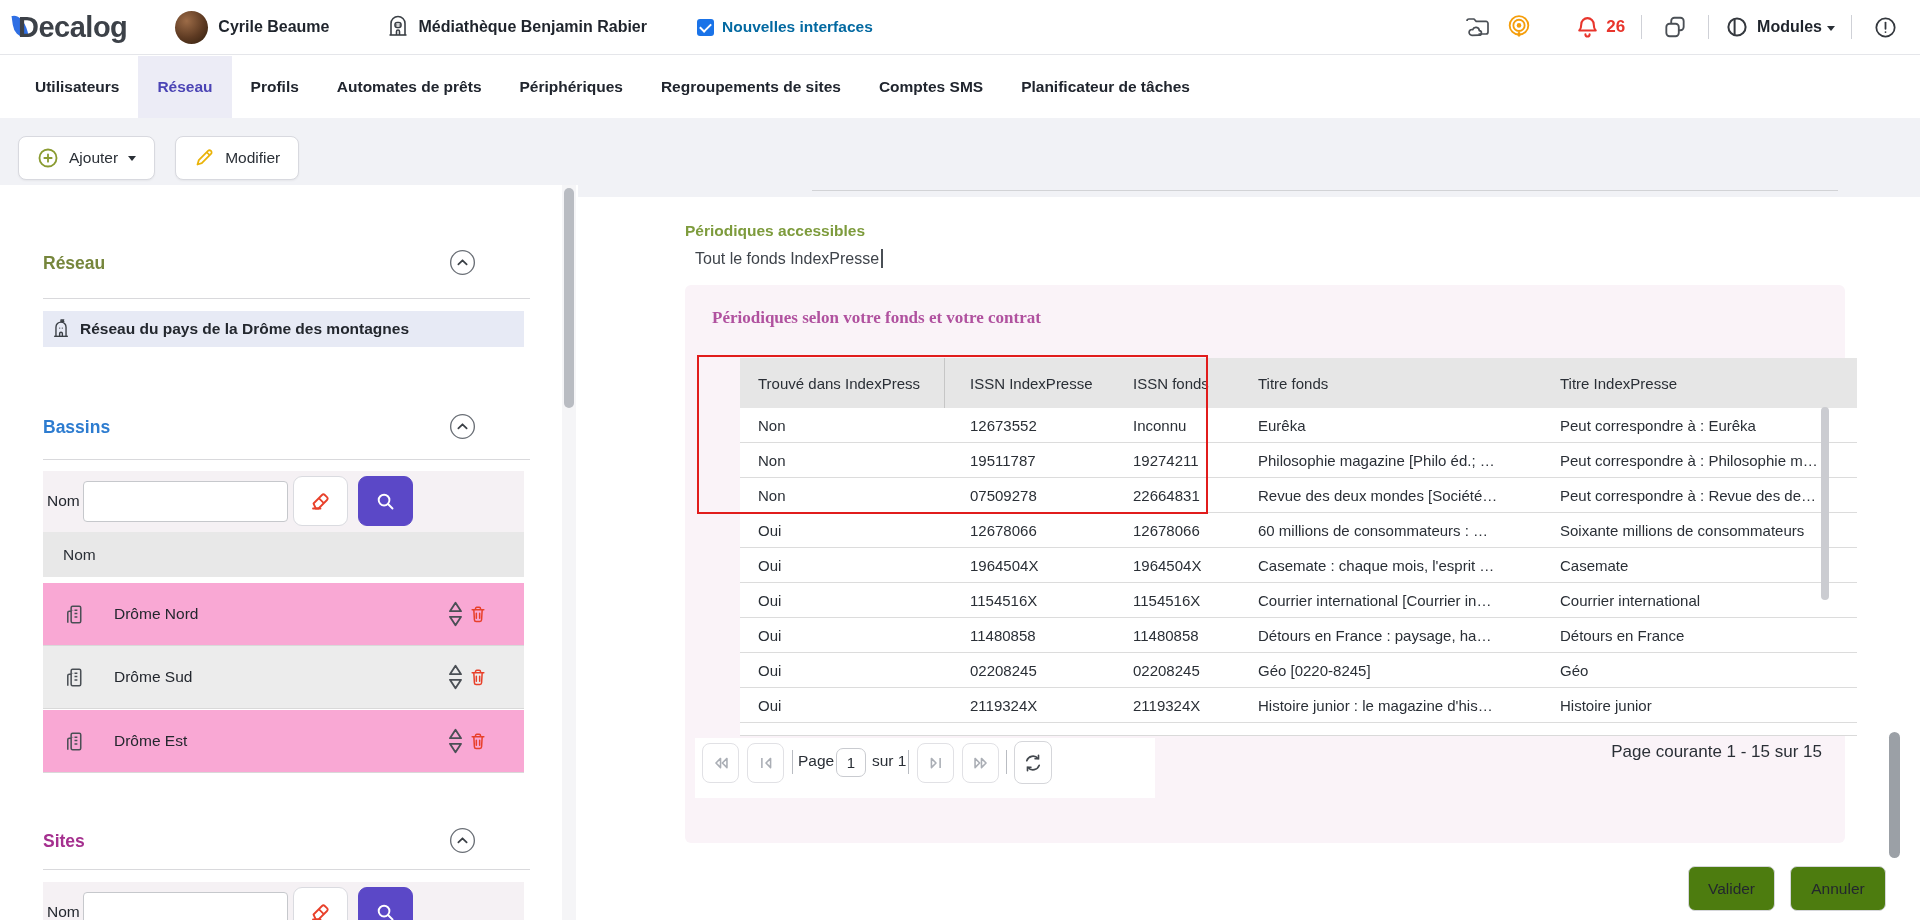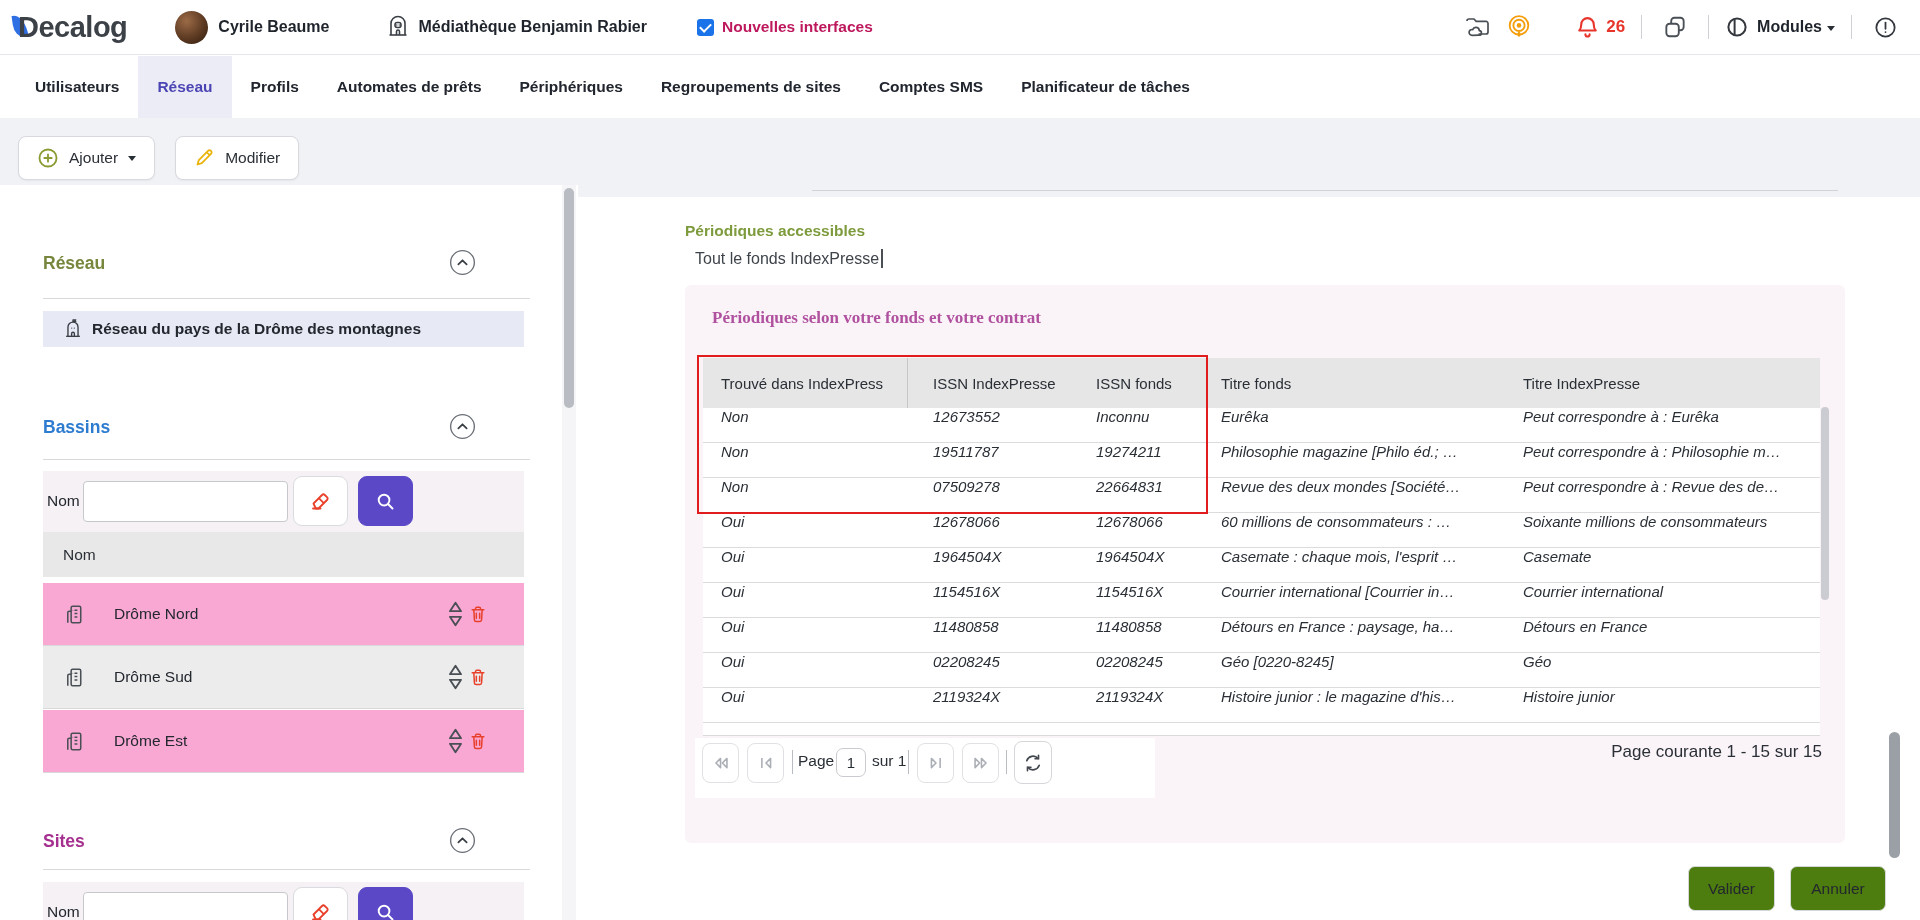--- a/index.html
+++ b/index.html
@@ -17,21 +17,21 @@
   .logo .txt { position:relative; }
   .avatar { width:33px; height:33px; border-radius:50%; margin-left:48px;
             background:radial-gradient(circle at 35% 30%, #9c6b47, #5d3a22 55%, #33200f 95%); flex:none; }
   .tb-name { margin-left:10px; font-weight:700; font-size:16px; color:#1f242c; }
   .tb-ico { margin-left:56px; display:flex; align-items:center; }
   .tb-lib { margin-left:9px; font-weight:700; font-size:16px; color:#1f242c; }
   .chk-wrap { margin-left:50px; display:flex; align-items:center; cursor:pointer; }
   .checkbox { width:17px; height:17px; background:#1a73e8; border-radius:3px; position:relative; }
   .checkbox::after { content:""; position:absolute; left:5px; top:2px; width:5px; height:9px;
                      border:solid #fff; border-width:0 2px 2px 0; transform:rotate(45deg); }
-  .chk-label { margin-left:8px; font-weight:700; font-size:15.5px; color:#be185d; }
+  .chk-label { margin-left:8px; font-weight:700; font-size:15.5px; color:#0369a1; }
   .tb-spacer { flex:1; }
   .tb-right { display:flex; align-items:center; margin-right:18px; }
   .tb-btn { display:flex; align-items:center; justify-content:center; width:34px; height:34px; cursor:pointer; }
   .badge-num { color:#e8352c; font-weight:700; font-size:17px; margin-left:2px; }
   .tb-sep { width:1px; height:24px; background:#cfd1d7; margin:0 16px; }
   .modules { display:flex; align-items:center; cursor:pointer; }
   .modules .lbl { font-weight:700; font-size:16px; color:#1f242c; margin-left:8px; }
   .caret { width:0; height:0; border-left:4.5px solid transparent; border-right:4.5px solid transparent;
            border-top:5px solid #2a2f36; margin-left:5px; margin-top:2px; }
 
@@ -50,21 +50,21 @@
               padding:0 18px; font-size:15.5px; color:#2a2f36; cursor:pointer; margin-right:20px; }
 
   
   .sidebar { position:absolute; left:0; top:185px; width:578px; height:735px; background:#fff; overflow:hidden; }
   .sb-track { position:absolute; left:562px; top:0; width:14px; height:735px; background:#f5f5f7; }
   .sb-thumb { position:absolute; left:564px; top:3px; width:10px; height:220px; background:#b9bcc2; border-radius:5px; }
   .sec-title { position:absolute; left:43px; font-size:17.5px; font-weight:700; }
   .collapse-btn { position:absolute; left:449px; width:27px; height:27px; cursor:pointer; }
   .sb-divider { position:absolute; left:43px; width:487px; height:1px; background:#d9d9dc; }
   .net-item { position:absolute; left:43px; top:126px; width:481px; height:36px; background:#e7eaf5;
-              display:flex; align-items:center; cursor:pointer;padding-left:12px; }
+              display:flex; align-items:center; cursor:pointer; }
   .net-item .txt { font-weight:700; font-size:15.5px; color:#23272e; margin-left:8px; }
   .search-block { position:absolute; left:43px; width:481px; height:61px; background:#f5f1f4; }
   .search-label { position:absolute; font-size:15.5px; color:#23272e; }
   .search-input { position:absolute; width:205px; height:41px; background:#fff; border:1px solid #c6c8cc;
                   border-radius:4px; font-size:15px; padding:0 8px; color:#23272e; }
   .sq-btn { position:absolute; width:55px; height:50px; border-radius:9px; display:flex; align-items:center;
             justify-content:center; cursor:pointer; }
   .sq-btn.white { background:#fff; border:1px solid #dadbe0; }
   .sq-btn.indigo { background:#5b48c7; border:1px solid #5b48c7; }
   .col-header { position:absolute; left:43px; width:481px; height:45px; background:#e8e8e8;
@@ -79,24 +79,24 @@
   .updown svg { cursor:pointer; }
 
   
   .topline { position:absolute; left:812px; top:190px; width:1026px; height:1px; background:#d2d3d6; }
   .acc-label { position:absolute; left:685px; top:222px; font-size:15.5px; font-weight:700; color:#7d9b3c; }
   .acc-value { position:absolute; left:695px; top:249px; font-size:16px; color:#3f444b; display:flex; align-items:center; }
   .text-caret { width:1.5px; height:19px; background:#4a4f55; margin-left:2px; }
   .pink-panel { position:absolute; left:685px; top:285px; width:1160px; height:558px; background:#faf3f8; border-radius:6px; }
   .panel-title { position:absolute; left:712px; top:308px; font-size:17px; font-weight:700; color:#b0519f;font-family:Liberation Serif, serif; }
 
-  .ptable { position:absolute; left:703px; top:358px; width:1117px; }
+  .ptable { position:absolute; left:740px; top:358px; width:1117px; }
   .thead { display:flex; height:50px; background:#e6e6e6; align-items:center; }
   .thead .tc { font-size:15px; color:#2a2f36; }
-  .trow { display:flex; height:35px; background:#fff; border-bottom:1px solid #dcdcdc; align-items:flex-start;font-style:italic; }
+  .trow { display:flex; height:35px; background:#fff; border-bottom:1px solid #dcdcdc; align-items:center; }
   .tc { flex:none; white-space:nowrap; overflow:hidden; font-size:15px; color:#2a2f36; }
   .w1 { width:205px; padding-left:18px; }
   .w2 { width:167px; padding-left:25px; }
   .w3 { width:133px; padding-left:21px; }
   .w4 { width:300px; padding-left:13px; }
   .w5 { width:312px; padding-left:15px; }
   .thead .w1 { align-self:stretch; display:flex; align-items:center; border-right:1px solid #c6c6c6; }
   .part-row { height:13px; background:#fff; border-bottom:1px solid #dadada; overflow:hidden; }
   .red-box { position:absolute; left:697px; top:355px; width:511px; height:159px;
              border:2.5px solid #e11c1c; pointer-events:none; }

